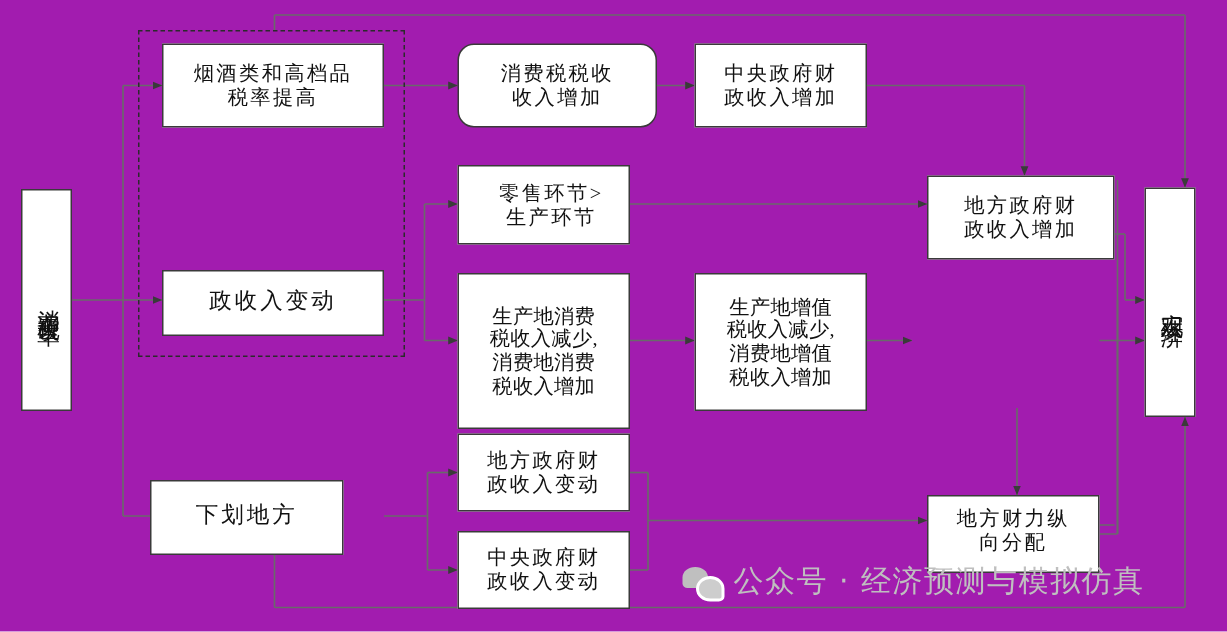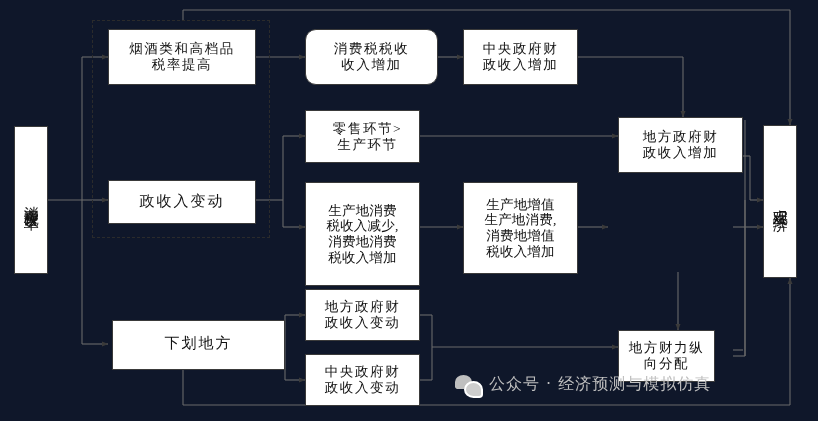--- a/index.html
+++ b/index.html
@@ -7,21 +7,21 @@
     padding: 0;
     background: #ffffff;
   }
   body {
     font-family: "Liberation Serif", "DejaVu Serif", serif;
   }
   #canvas {
     position: relative;
     width: 818px;
     height: 421px;
-    background: #0f172a;
+    background: #a21caf;
     overflow: hidden;
   }
   #wires {
     position: absolute;
     left: 0;
     top: 0;
     width: 818px;
     height: 421px;
     pointer-events: none;
   }
@@ -62,21 +62,21 @@
     background: transparent;
     z-index: 1;
   }
   .watermark {
     position: absolute;
     display: flex;
     align-items: center;
     gap: 8px;
     color: #bfbfbf;
     font-family: "DejaVu Sans", "Liberation Sans", sans-serif;
-    font-size: 16px;
+    font-size: 20px;
     letter-spacing: 1px;
     z-index: 4;
     user-select: none;
   }
   .watermark .wm-icon {
     width: 26px;
     height: 20px;
     position: relative;
     display: inline-block;
   }
@@ -192,34 +192,34 @@
 
   <div class="node wide-sp" style="left:618px; top:117px; width:125px; height:56px;">地方政府财
 政收入增加</div>
 
   <div class="node" style="left:305px; top:182px; width:115px; height:104px;">生产地消费
 税收入减少,
 消费地消费
 税收入增加</div>
 
   <div class="node" style="left:463px; top:182px; width:115px; height:92px;">生产地增值
-生产地消费,
+税收入减少,
 消费地增值
 税收入增加</div>
 
 
-  <div class="node lg" style="left:112px; top:320px; width:173px; height:50px;font-family:Liberation Mono, monospace;">下划地方</div>
+  <div class="node lg" style="left:100px; top:320px; width:129px; height:50px;">下划地方</div>
 
   <div class="node wide-sp" style="left:305px; top:289px; width:115px; height:52px;">地方政府财
 政收入变动</div>
 
   <div class="node wide-sp" style="left:305px; top:354px; width:115px; height:52px;">中央政府财
 政收入变动</div>
 
-  <div class="node wide-sp" style="left:618px; top:330px; width:97px; height:52px;">地方财力纵
+  <div class="node wide-sp" style="left:618px; top:330px; width:115px; height:52px;font-family:Liberation Mono, monospace;">地方财力纵
 向分配</div>
 
   <div class="node vert" style="left:763px; top:125px; width:34px; height:153px;">宏观经济</div>
 
   <div class="watermark" style="left:455px; top:374px;">
     <span class="wm-icon">
       <span class="b1"></span>
         <span class="b2"></span>
     </span>
     <span>公众号 · 经济预测与模拟仿真</span>

